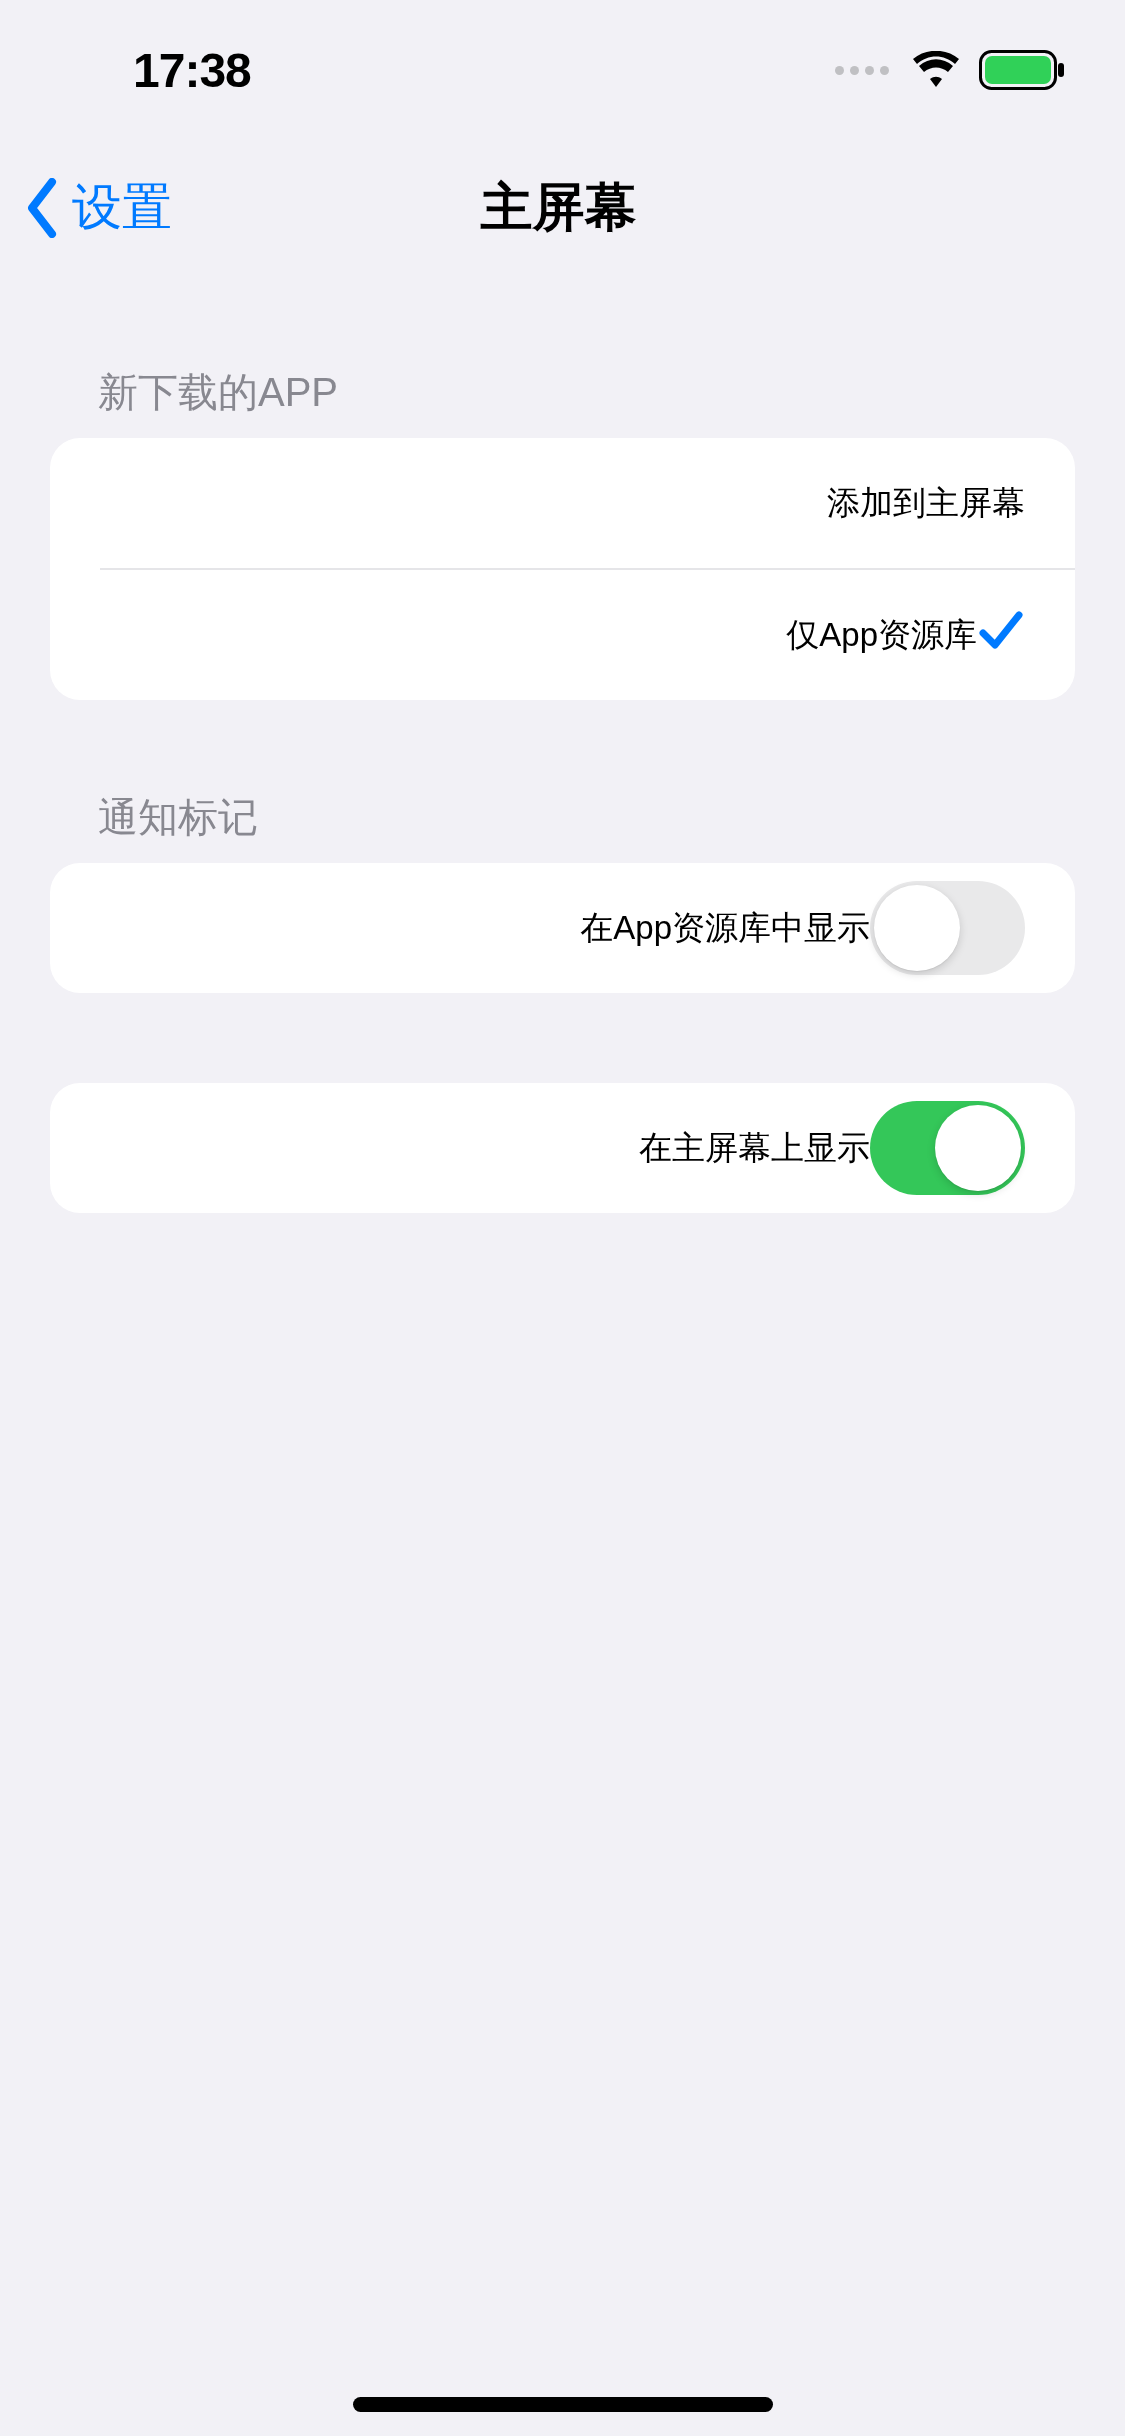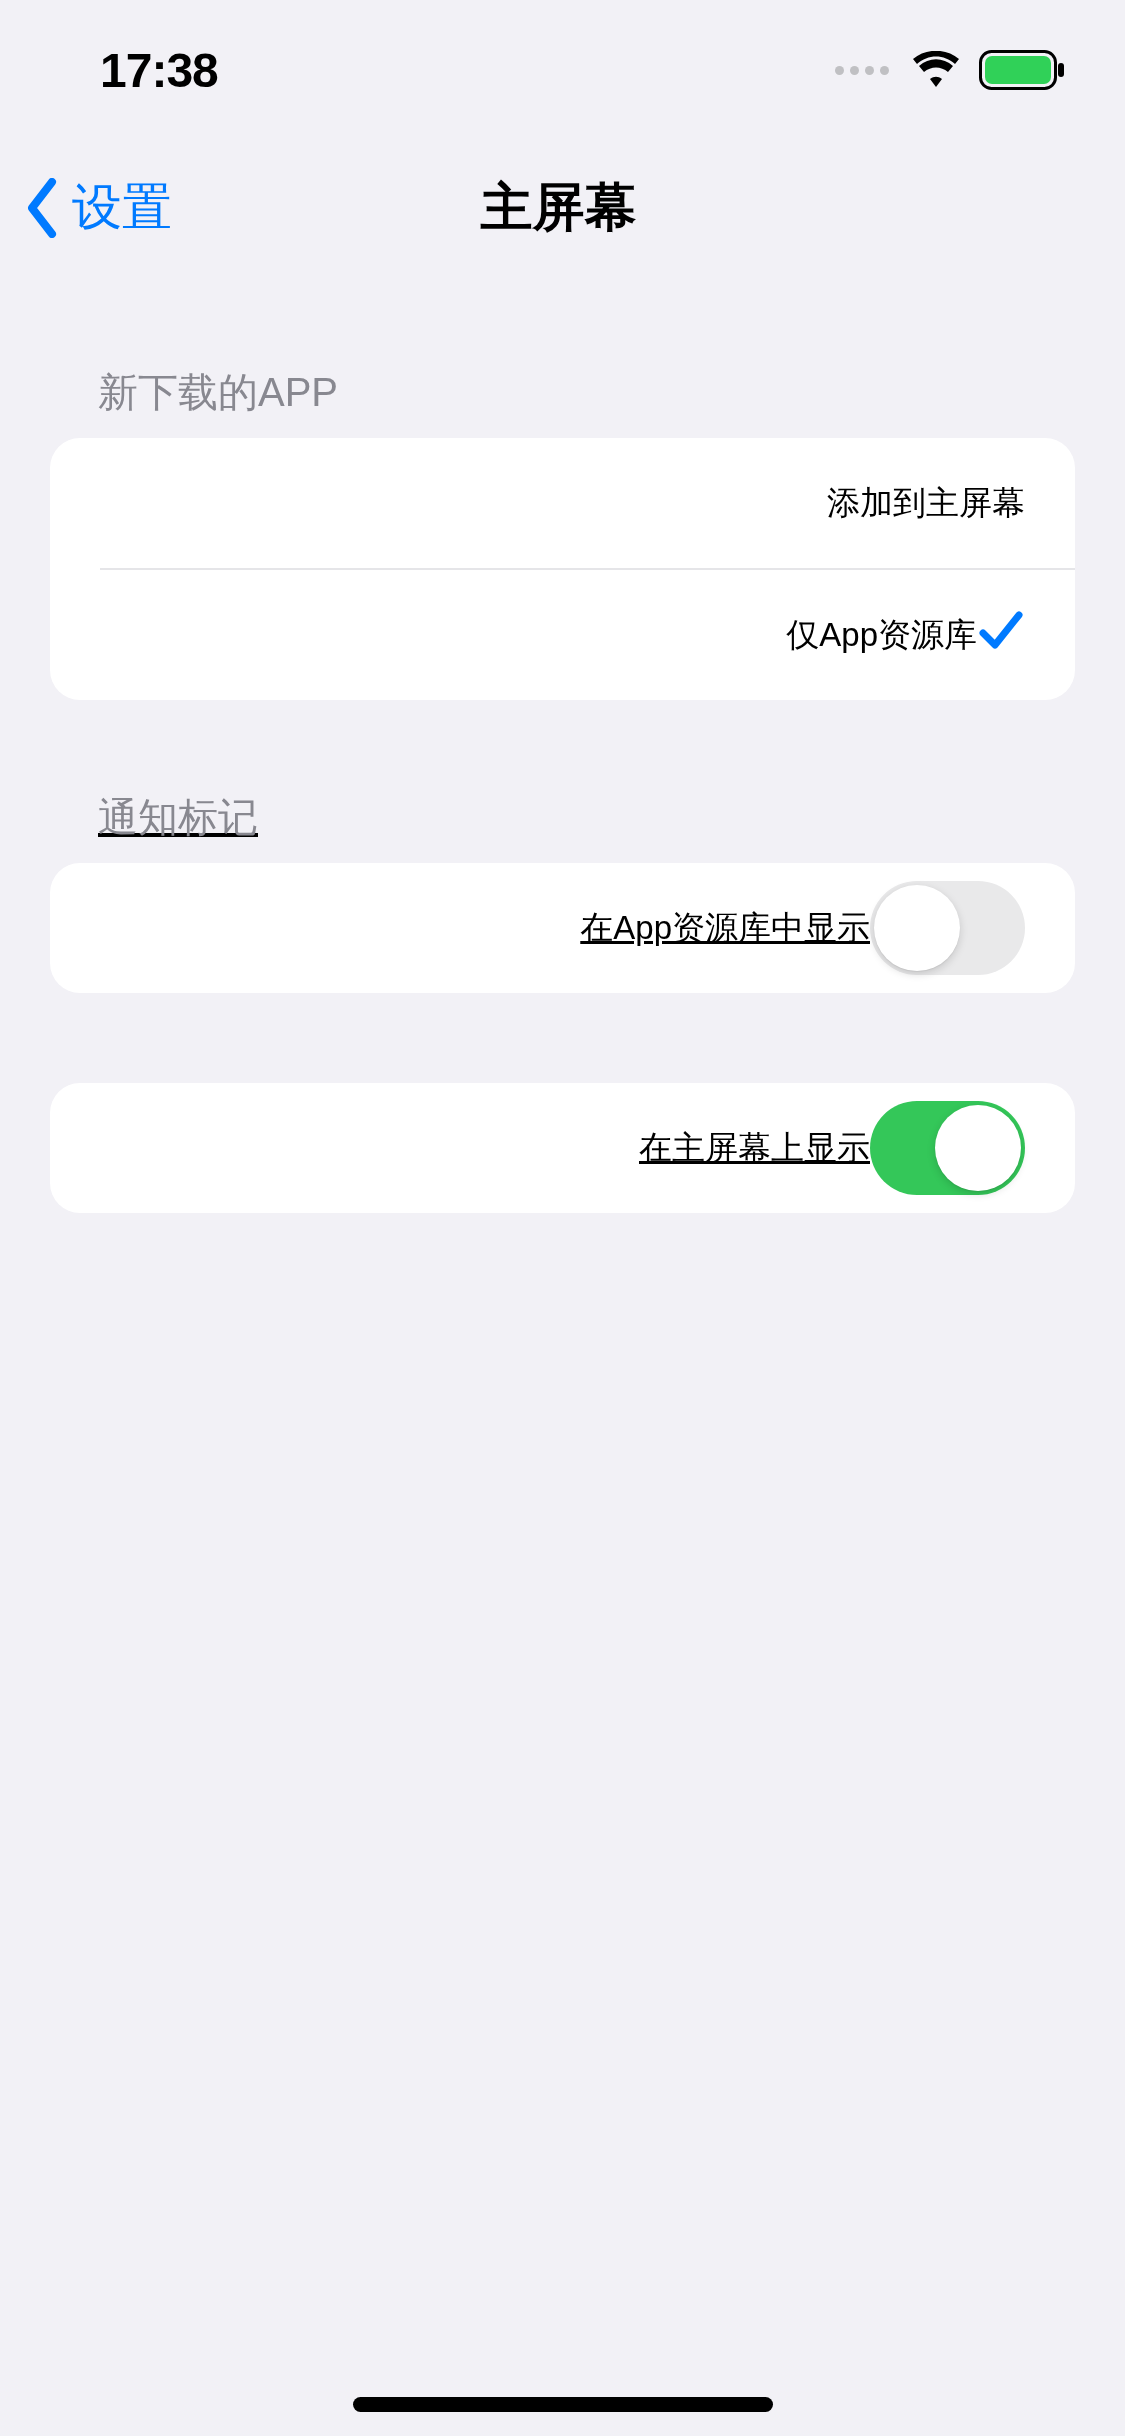--- a/index.html
+++ b/index.html
@@ -17,20 +17,21 @@
       overflow: hidden;
     }
 
     
     .status-bar {
       height: 140px;
       display: flex;
       align-items: center;
       justify-content: space-between;
       padding: 0 60px 0 100px;
+      margin-left: 33px;
     }
     .status-time {
       font-size: 48px;
       font-weight: 600;
       letter-spacing: -1px;
       color: #000;
     }
     .status-right {
       display: flex;
       align-items: center;
@@ -88,21 +89,20 @@
       color: #000;
       pointer-events: none;
     }
 
     
     .section {
       margin-top: 90px;
       padding: 0 50px;
     }
     .section + .section {
-      text-decoration: underline;
     }
     .section-header {
       font-size: 40px;
       color: #888890;
       padding: 0 0 18px 48px;
     }
     .group {
       background: #fff;
       border-radius: 30px;
       overflow: hidden;

